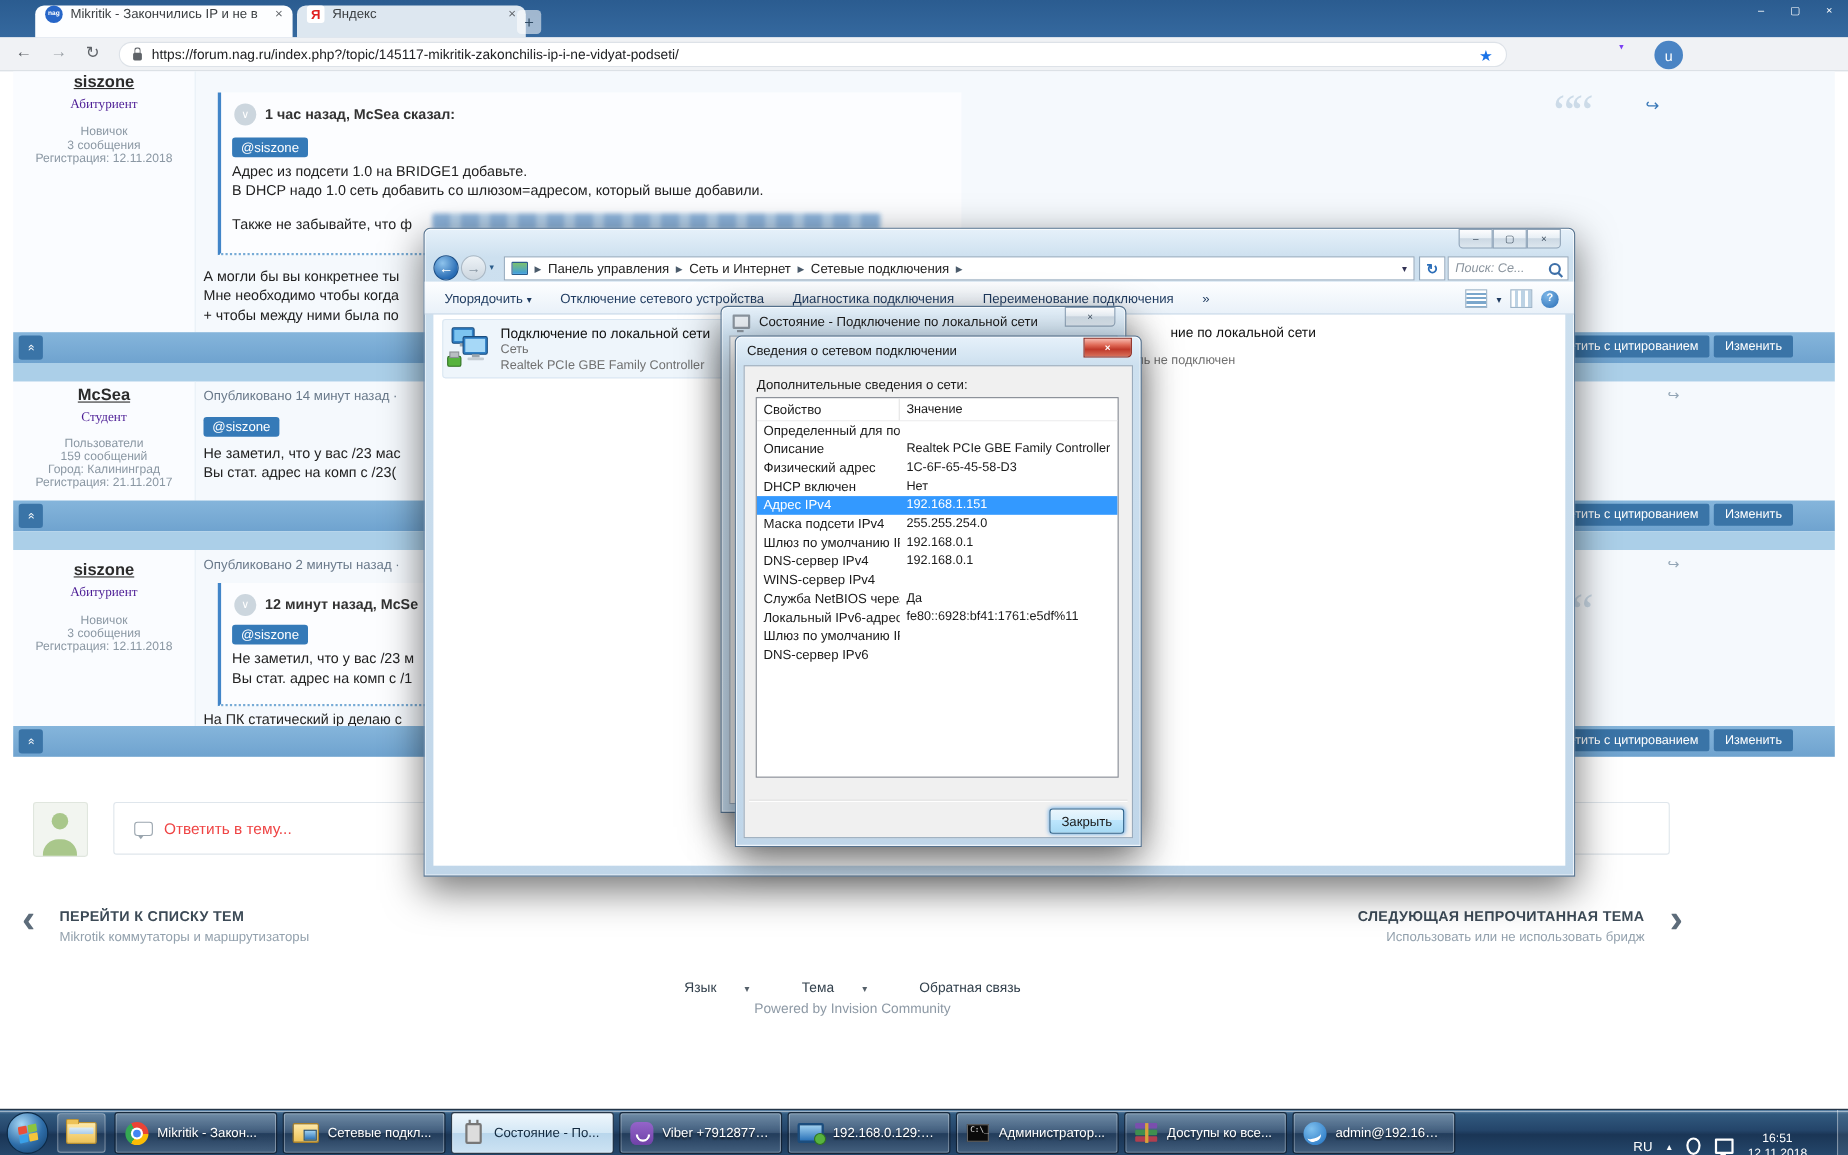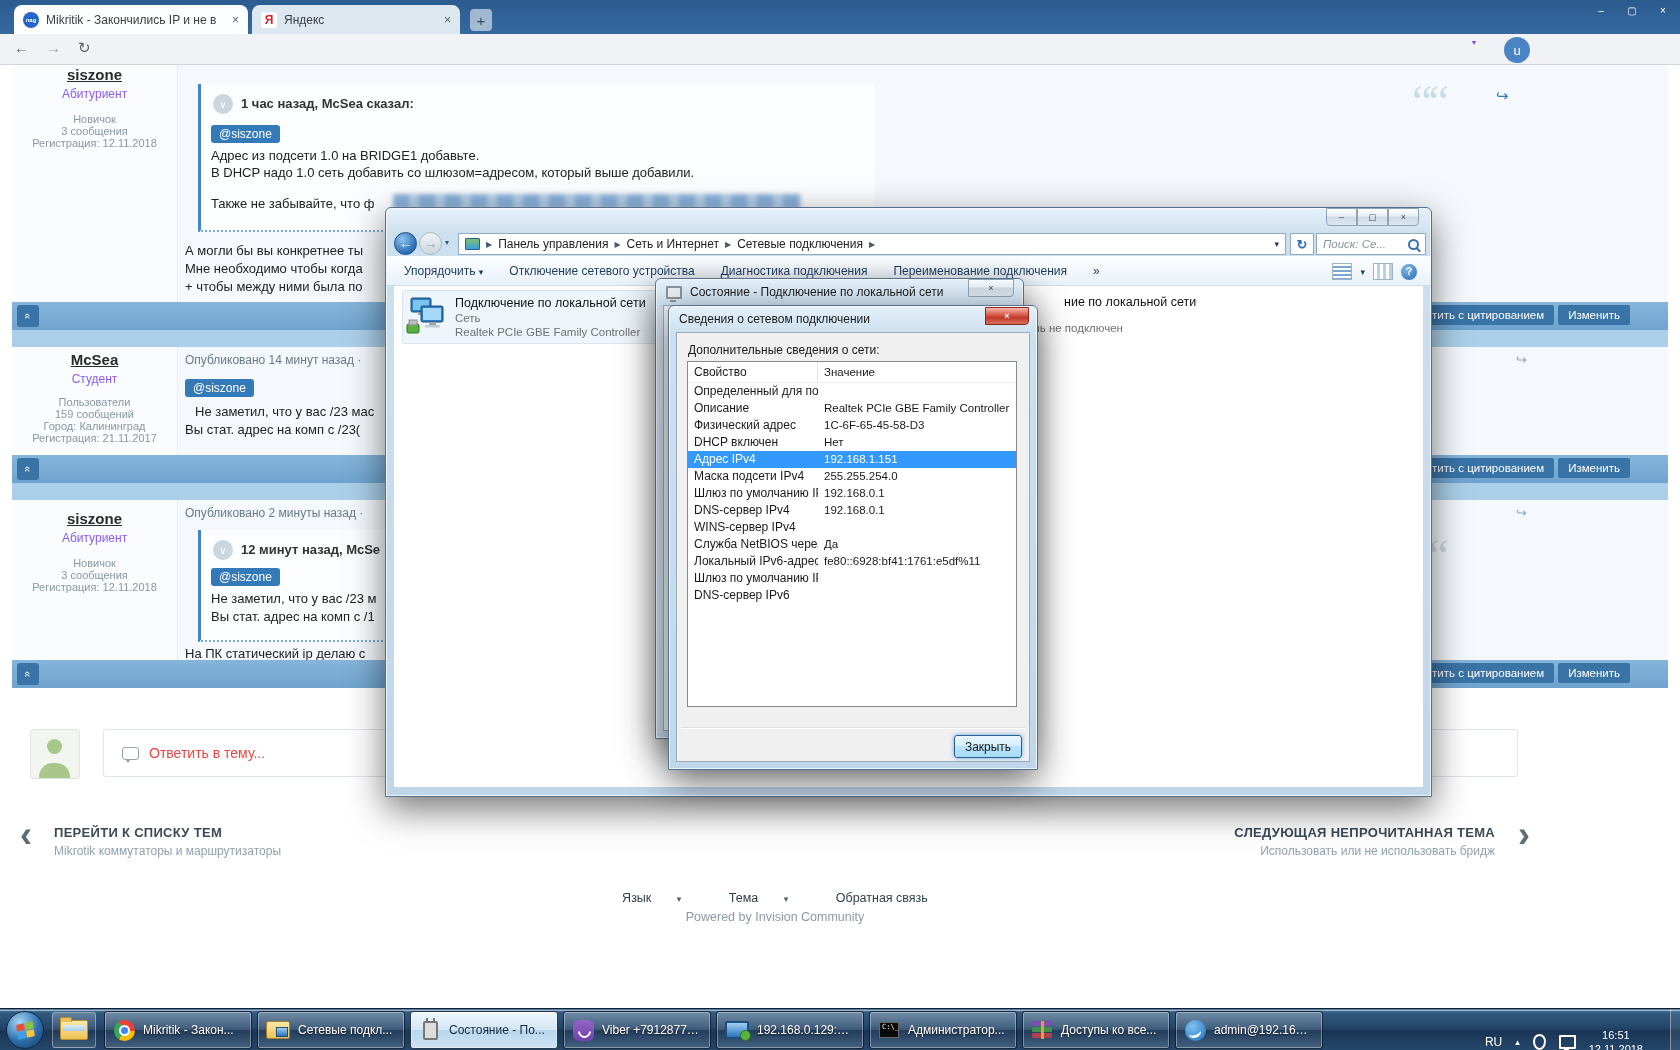--- a/index.html
+++ b/index.html
@@ -4,21 +4,21 @@
 <style>
   html,body{margin:0;padding:0;}
   .screen{position:relative;width:1680px;height:1050px;background:#fff;overflow:hidden;
           font-family:"Liberation Sans",sans-serif;-webkit-font-smoothing:antialiased;}
   .abs{position:absolute;}
   .ell{white-space:nowrap;overflow:hidden;text-overflow:ellipsis;}
 
   
   .tabbar{position:absolute;left:0;top:0;width:1680px;height:34px;
           background:linear-gradient(180deg,#2b5c90,#35699f);}
-  .tab{position:absolute;top:5px;height:29px;border-radius:8px 8px 0 0;display:flex;align-items:center;gap:7px;padding:0 9px;box-sizing:border-box;}
+  .tab{position:absolute;top:5px;height:29px;border-radius:8px 8px 0 0;display:flex;align-items:flex-start;gap:7px;padding:0 9px;box-sizing:border-box;margin-left:18px;}
   .tab.active{background:#fdfeff;}
   .tab.inactive{background:#dde7f0;}
   .tab-title{font-size:12px;color:#3c4043;flex:1;min-width:0;}
   .tab-close{color:#5f6368;font-size:12px;}
   .favicon{width:16px;height:16px;border-radius:50%;flex:0 0 16px;display:flex;align-items:center;justify-content:center;color:#fff;font-weight:bold;}
   .fav-nag{background:#2766c8;font-size:6px;}
   .fav-ya{background:#fff;color:#e02020;font-size:12px;border-radius:3px;}
   .newtab{position:absolute;left:470px;top:9px;width:22px;height:22px;border-radius:4px;background:rgba(255,255,255,.55);
           color:#2f4a63;font-size:15px;display:flex;align-items:center;justify-content:center;}
   .winctl{position:absolute;top:0;width:30px;height:20px;color:#fff;font-size:10px;display:flex;align-items:center;justify-content:center;}
@@ -34,21 +34,21 @@
   .pencil{width:4px;height:15px;background:#7b3ff2;border-radius:1px;transform:rotate(42deg);position:relative;}
   .pencil:after{content:"";position:absolute;left:0;bottom:-4px;border-left:2px solid transparent;border-right:2px solid transparent;border-top:4px solid #7b3ff2;}
   .avatar{position:absolute;left:1504px;top:3px;width:26px;height:26px;border-radius:50%;background:#4a84c4;color:#fff;font-size:13px;
           display:flex;align-items:center;justify-content:center;}
 
   
   .fpage{position:absolute;left:0;top:65px;width:1680px;height:943px;background:#fff;z-index:1;}
   .sidecell{position:absolute;left:12px;width:166px;background:#fafcff;text-align:center;border-right:1px solid #e4eef6;box-sizing:border-box;}
   .ccell{position:absolute;left:178px;width:1490px;background:#f5f9fd;}
   .author{font-size:15px;font-weight:bold;color:#2b2b2b;text-decoration:underline;display:inline-block;}
-  .meta1{font-size:12px;color:#8b5cf6;margin-top:3px;}
+  .meta1{font-size:12px;color:#4c1d95;margin-top:3px;font-family:Liberation Serif, serif;}
   .meta2{font-size:11px;color:#8a97a3;}
   .quote{position:absolute;background:#fcfdff;border-left:3px solid #4285c8;border-bottom:2px dotted #77abd6;box-sizing:border-box;}
   .qcirc{position:absolute;width:20px;height:20px;border-radius:50%;background:#ccd6de;color:#fff;font-size:10px;display:flex;align-items:center;justify-content:center;}
   .qhead{position:absolute;font-size:13px;font-weight:bold;color:#333;}
   .pill{position:absolute;background:#357ab8;color:#fff;font-size:12px;padding:2px 8px;border-radius:3px;}
   .ftext{position:absolute;font-size:13px;color:#222;white-space:nowrap;}
   .pub{position:absolute;font-size:12px;color:#69798a;white-space:nowrap;}
   .bar{position:absolute;left:12px;width:1656px;height:28px;background:linear-gradient(180deg,#85b5db,#6fa3cf);}
   .strip{position:absolute;left:12px;width:1656px;height:17px;background:#abcfe8;}
   .upbtn{position:absolute;left:5px;top:3px;width:22px;height:22px;background:#3a74a7;border-radius:3px;color:#fff;display:flex;align-items:center;justify-content:center;font-size:11px;}
@@ -210,20 +210,25 @@
     <div class="newtab">+</div>
     <div class="winctl" style="left:1586px;">–</div>
     <div class="winctl" style="left:1617px;">▢</div>
     <div class="winctl" style="left:1648px;">×</div>
   </div>
 
   <div class="toolbar">
     <span class="navic" style="left:14px;">←</span>
     <span class="navic" style="left:46px;color:#9aa0a6;">→</span>
     <span class="navic" style="left:78px;">↻</span>
+    <div class="omnibox">
+      <span class="padlock"></span>
+      <span class="url ell">https://forum.nag.ru/index.php?/topic/145117-mikritik-zakonchilis-ip-i-ne-vidyat-podseti/</span>
+      <span class="star">★</span>
+    </div>
     <span class="abs" style="left:1436px;top:8px;"><span class="extic1"></span></span>
     <span class="abs" style="left:1472px;top:7px;"><span class="pencil"></span></span>
     <div class="avatar">u</div>
   </div>
 
   <div class="fpage">
 
     <div class="sidecell" style="top:0;height:237px;">
       <div style="margin-top:1px;"><span class="author">siszone</span></div>
       <div class="meta1">Абитуриент</div>
@@ -263,21 +268,21 @@
       <div class="meta1">Студент</div>
       <div class="meta2" style="margin-top:10px;">Пользователи</div>
       <div class="meta2">159 сообщений</div>
       <div class="meta2">Город: Калининград</div>
       <div class="meta2">Регистрация: 21.11.2017</div>
     </div>
     <div class="ccell" style="top:282px;height:108px;"></div>
     <span class="pub" style="left:185px;top:288px;">Опубликовано 14 минут назад ·</span>
     <span class="share gray" style="left:1516px;top:287px;">↪</span>
     <span class="pill" style="left:185px;top:314px;">@siszone</span>
-    <span class="ftext" style="left:195px;top:339px;text-align:right;">Не заметил, что у вас /23 мас</span>
+    <span class="ftext" style="left:185px;top:339px;text-align:right;">Не заметил, что у вас /23 мас</span>
     <span class="ftext" style="left:185px;top:357px;">Вы стат. адрес на комп с /23(</span>
 
     <div class="bar" style="top:390px;">
       <span class="upbtn">
           <span>«</span>
         </span>
       <div class="bar-actions">
         <span class="abtn">Цитата</span>
         <span class="abtn">Ответить с цитированием</span>
         <span class="abtn">Изменить</span>

